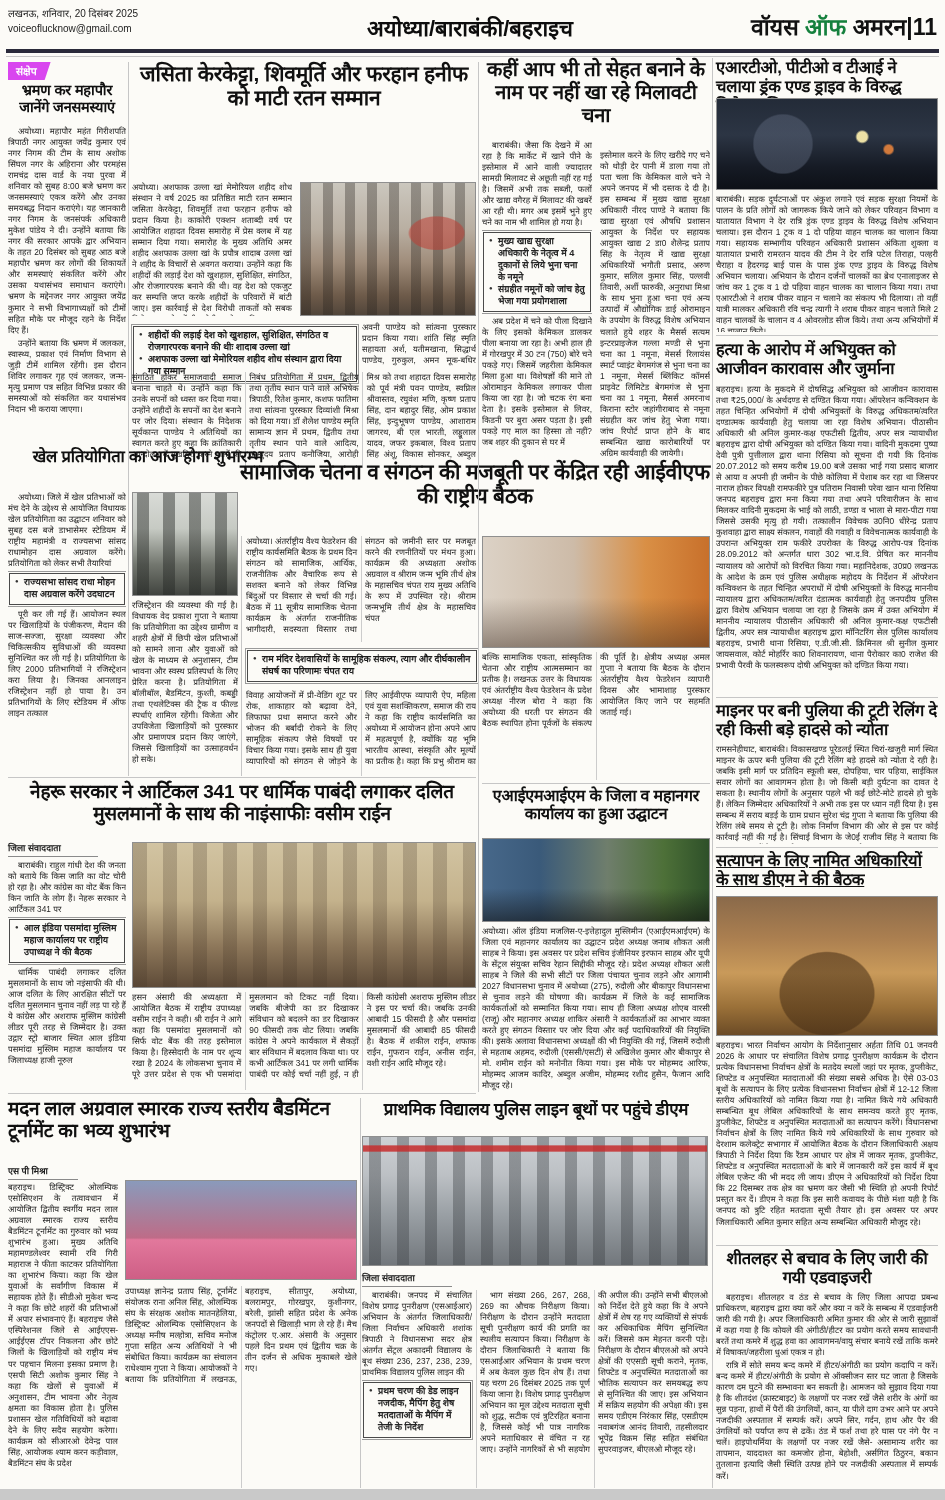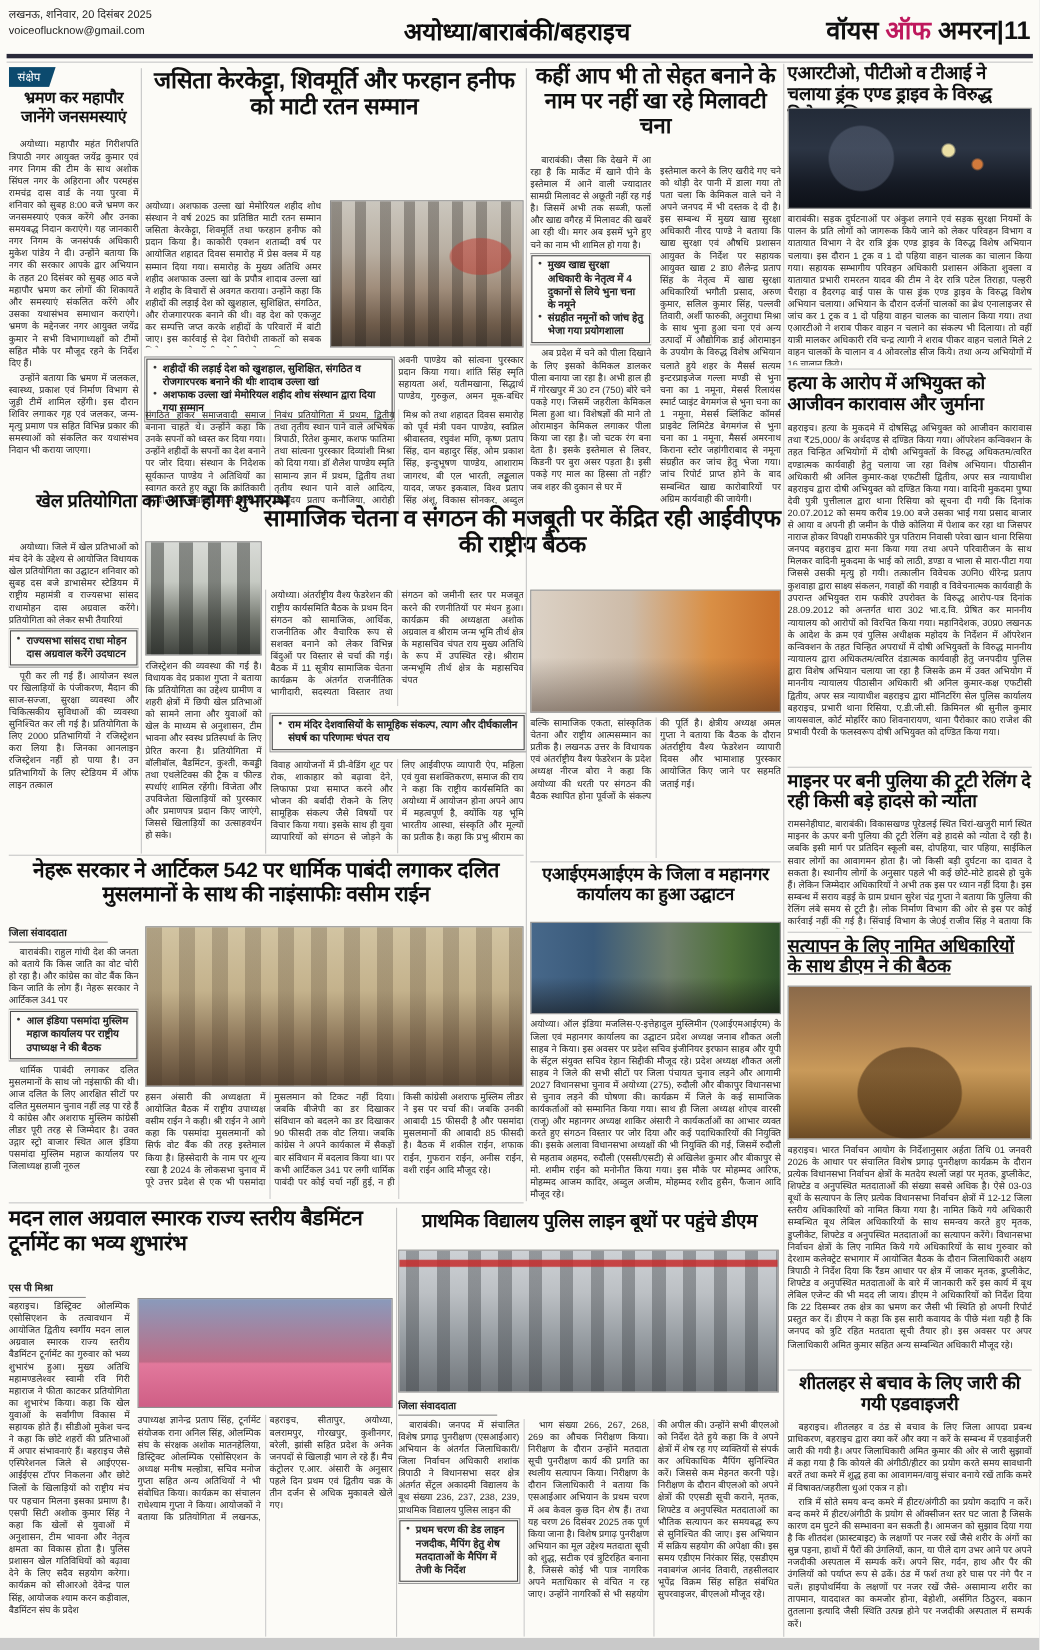--- a/index.html
+++ b/index.html
@@ -17,21 +17,21 @@
   .cols3{column-count:3;column-gap:8px;column-rule:1px solid #ccc;}
   .nbox{border:1.5px solid #4a4a4a;outline:1px solid #9a9a9a;outline-offset:1.5px;
         padding:3px 5px;font-weight:bold;font-size:9.2px;line-height:1.3;background:#fcfbf7;
         break-inside:avoid;margin:4px 1px;}
   .nbox .bi{display:block;position:relative;padding-left:9px;text-align:left;}
   .nbox .bi::before{content:"●";position:absolute;left:0;top:1px;font-size:6px;color:#333;}
   .byline{font-weight:bold;font-size:9px;border-bottom:1px solid #8a8a8a;padding-bottom:2px;}
   .vr{position:absolute;width:1px;background:#c6c6c6;}
   .hrz{position:absolute;height:1px;background:#c6c6c6;}
   .photo{position:absolute;border:1px solid #8f8f8f;box-sizing:border-box;}
-  .kicker{background:#0c4a6e;color:#fff;font-weight:normal;font-size:10.5px;padding:2px 14px 2px 8px;
+  .kicker{background:#d946ef;color:#fff;font-weight:bold;font-size:10.5px;padding:2px 14px 2px 8px;
           display:inline-block;clip-path:polygon(0 0,100% 0,86% 100%,0 100%);}
   .ph-mati{background:
     radial-gradient(ellipse at 78% 38%, rgba(190,60,50,.55) 0 14%, transparent 15%),
     repeating-linear-gradient(90deg, rgba(40,35,30,.35) 0 10px, transparent 10px 22px),
     linear-gradient(180deg,#cbc7be 0%,#b9afa2 35%,#a08d7b 60%,#6e5b4a 85%,#51453a 100%);}
   .ph-khel{background:
     repeating-linear-gradient(90deg, rgba(35,38,35,.45) 4px 16px, transparent 16px 30px),
     linear-gradient(180deg,#d9dbd7 0%,#c6cac3 35%,#73776f 70%,#41443f 100%);}
   .ph-drunk{background:
     radial-gradient(circle at 66% 42%, rgba(246,233,170,.95) 0 5px, transparent 7px),
@@ -51,21 +51,21 @@
     linear-gradient(180deg, transparent 58%, rgba(232,123,160,.85) 60%, rgba(210,95,135,.9) 100%),
     linear-gradient(180deg,#8a9abb 0%,#a87f9b 35%,#c06a86 60%,#b05a76 100%);}
   .ph-primary{background:
     linear-gradient(180deg, transparent 6%, rgba(198,44,44,.85) 7% 11%, transparent 12%),
     repeating-linear-gradient(90deg, rgba(60,64,68,.4) 6px 18px, transparent 18px 34px),
     linear-gradient(180deg,#cdd1d5 0%,#bcc0c4 30%,#9aa0a5 60%,#72777c 100%);}
   .ph-satyapan{background:
     radial-gradient(ellipse at 50% 70%, rgba(70,45,20,.55) 0 30%, transparent 31%),
     linear-gradient(180deg,#8a6a4a 0%,#ab7f50 30%,#c99a5a 55%,#9a7038 80%,#6b4b26 100%);}
   .masthead{font-size:23px;font-weight:bold;color:#111;white-space:nowrap;}
-  .masthead .red{color:#be185d;}
+  .masthead .red{color:#15803d;}
   .dateline{font-size:10px;color:#222;line-height:1.5;}
   .sectitle{font-size:22px;font-weight:bold;color:#0d0d0d;}
 </style>
 </head>
 <body>
 
 <div class="page">
 
   <div class="abs" style="left:8px;top:6px;width:170px;">
     <div class="dateline">लखनऊ, शनिवार, 20 दिसंबर 2025</div>
@@ -148,21 +148,21 @@
   <div class="abs hx h22" style="left:240px;top:460px;width:470px;">सामाजिक चेतना व संगठन की मजबूती पर केंद्रित रही आईवीएफ की राष्ट्रीय बैठक</div>
   <div class="abs bodytxt cols2" style="left:246px;top:536px;width:230px;height:106px;">अयोध्या। अंतर्राष्ट्रीय वैश्य फेडरेशन की राष्ट्रीय कार्यसमिति बैठक के प्रथम दिन संगठन को सामाजिक, आर्थिक, राजनीतिक और वैचारिक रूप से सशक्त बनाने को लेकर विभिन्न बिंदुओं पर विस्तार से चर्चा की गई। बैठक में 11 सूत्रीय सामाजिक चेतना कार्यक्रम के अंतर्गत राजनीतिक भागीदारी, सदस्यता विस्तार तथा संगठन को जमीनी स्तर पर मजबूत करने की रणनीतियों पर मंथन हुआ। कार्यक्रम की अध्यक्षता अशोक अग्रवाल व श्रीराम जन्म भूमि तीर्थ क्षेत्र के महासचिव चंपत राय मुख्य अतिथि के रूप में उपस्थित रहे। श्रीराम जन्मभूमि तीर्थ क्षेत्र के महासचिव चंपत</div>
   <div class="abs nbox" style="left:246px;top:646px;width:218px;">
     <span class="bi">राम मंदिर देशवासियों के सामूहिक संकल्प, त्याग और दीर्घकालीन संघर्ष का परिणामः चंपत राय</span>
   </div>
   <div class="abs bodytxt cols2" style="left:246px;top:690px;width:230px;height:86px;">विवाह आयोजनों में प्री-वेडिंग शूट पर रोक, शाकाहार को बढ़ावा देने, लिफाफा प्रथा समाप्त करने और भोजन की बर्बादी रोकने के लिए सामूहिक संकल्प जैसे विषयों पर विचार किया गया। इसके साथ ही युवा व्यापारियों को संगठन से जोड़ने के लिए आईवीएफ व्यापारी ऐप, महिला एवं युवा सशक्तिकरण, समाज की राय ने कहा कि राष्ट्रीय कार्यसमिति का अयोध्या में आयोजन होना अपने आप में महत्वपूर्ण है, क्योंकि यह भूमि भारतीय आस्था, संस्कृति और मूल्यों का प्रतीक है। कहा कि प्रभु श्रीराम का भव्य मंदिर आज देशवासियों के सामूहिक संकल्प, त्याग और दीर्घकालीन संघर्ष का परिणाम है। यह मंदिर केवल एक धार्मिक संरचना नहीं,</div>
   <div class="photo ph-ivf" style="left:482px;top:536px;width:228px;height:112px;"></div>
   <div class="abs bodytxt cols2" style="left:482px;top:652px;width:228px;height:128px;">बल्कि सामाजिक एकता, सांस्कृतिक चेतना और राष्ट्रीय आत्मसम्मान का प्रतीक है। लखनऊ उत्तर के विधायक एवं अंतर्राष्ट्रीय वैश्य फेडरेशन के प्रदेश अध्यक्ष नीरज बोरा ने कहा कि अयोध्या की धरती पर संगठन की बैठक स्थापित होना पूर्वजों के संकल्प की पूर्ति है। क्षेत्रीय अध्यक्ष अमल गुप्ता ने बताया कि बैठक के दौरान अंतर्राष्ट्रीय वैश्य फेडरेशन व्यापारी दिवस और भामाशाह पुरस्कार आयोजित किए जाने पर सहमति जताई गई।</div>
 
   <div class="hrz" style="left:8px;top:777px;width:468px;"></div>
-  <div class="abs hx h19" style="left:6px;top:781px;width:472px;">नेहरू सरकार ने आर्टिकल 542 पर धार्मिक पाबंदी लगाकर दलित मुसलमानों के साथ की नाइंसाफीः वसीम राईन</div>
+  <div class="abs hx h19" style="left:6px;top:781px;width:472px;">नेहरू सरकार ने आर्टिकल 341 पर धार्मिक पाबंदी लगाकर दलित मुसलमानों के साथ की नाइंसाफीः वसीम राईन</div>
   <div class="abs byline" style="left:8px;top:841px;width:90px;">जिला संवाददाता</div>
   <div class="abs bodytxt" style="left:8px;top:860px;width:118px;height:232px;">
     <p>बाराबंकी। राहुल गांधी देश की जनता को बताये कि किस जाति का वोट चोरी हो रहा है। और कांग्रेस का वोट बैंक किन किन जाति के लोग हैं। नेहरू सरकार ने आर्टिकल 341 पर</p>
     <div class="nbox">
       <span class="bi">आल इंडिया पसमांदा मुस्लिम महाज कार्यालय पर राष्ट्रीय उपाध्यक्ष ने की बैठक</span>
     </div>
     <p>धार्मिक पाबंदी लगाकर दलित मुसलमानों के साथ जो नइंसाफी की थी। आज दलित के लिए आरक्षित सीटों पर दलित मुसलमान चुनाव नहीं लड़ पा रहे हैं ये कांग्रेस और अशराफ मुस्लिम कांग्रेसी लीडर पूरी तरह से जिम्मेदार है। उक्त उद्गार स्ट्रो बाजार स्थित आल इंडिया पसमांदा मुस्लिम महाज कार्यालय पर जिलाध्यक्ष हाजी नूरुल</p>
   </div>
   <div class="photo ph-nehru" style="left:132px;top:842px;width:344px;height:146px;"></div>
   <div class="abs bodytxt cols3" style="left:132px;top:992px;width:344px;height:98px;">हसन अंसारी की अध्यक्षता में आयोजित बैठक में राष्ट्रीय उपाध्यक्ष वसीम राईन ने कही। श्री राईन ने आगे कहा कि पसमांदा मुसलमानों को सिर्फ वोट बैंक की तरह इस्तेमाल किया है। हिस्सेदारी के नाम पर शून्य रखा है 2024 के लोकसभा चुनाव में पूरे उत्तर प्रदेश से एक भी पसमांदा मुसलमान को टिकट नहीं दिया। जबकि बीजेपी का डर दिखाकर संविधान को बदलने का डर दिखाकर 90 फीसदी तक वोट लिया। जबकि कांग्रेस ने अपने कार्यकाल में सैकड़ों बार संविधान में बदलाव किया था। पर कभी आर्टिकल 341 पर लगी धार्मिक पाबंदी पर कोई चर्चा नहीं हुई, न ही किसी कांग्रेसी अशराफ मुस्लिम लीडर ने इस पर चर्चा की। जबकि उनकी आबादी 15 फीसदी है और पसमांदा मुसलमानों की आबादी 85 फीसदी है। बैठक में शकील राईन, शफाक राईन, गुफरान राईन, अनीस राईन, वशी राईन आदि मौजूद रहे।</div>

